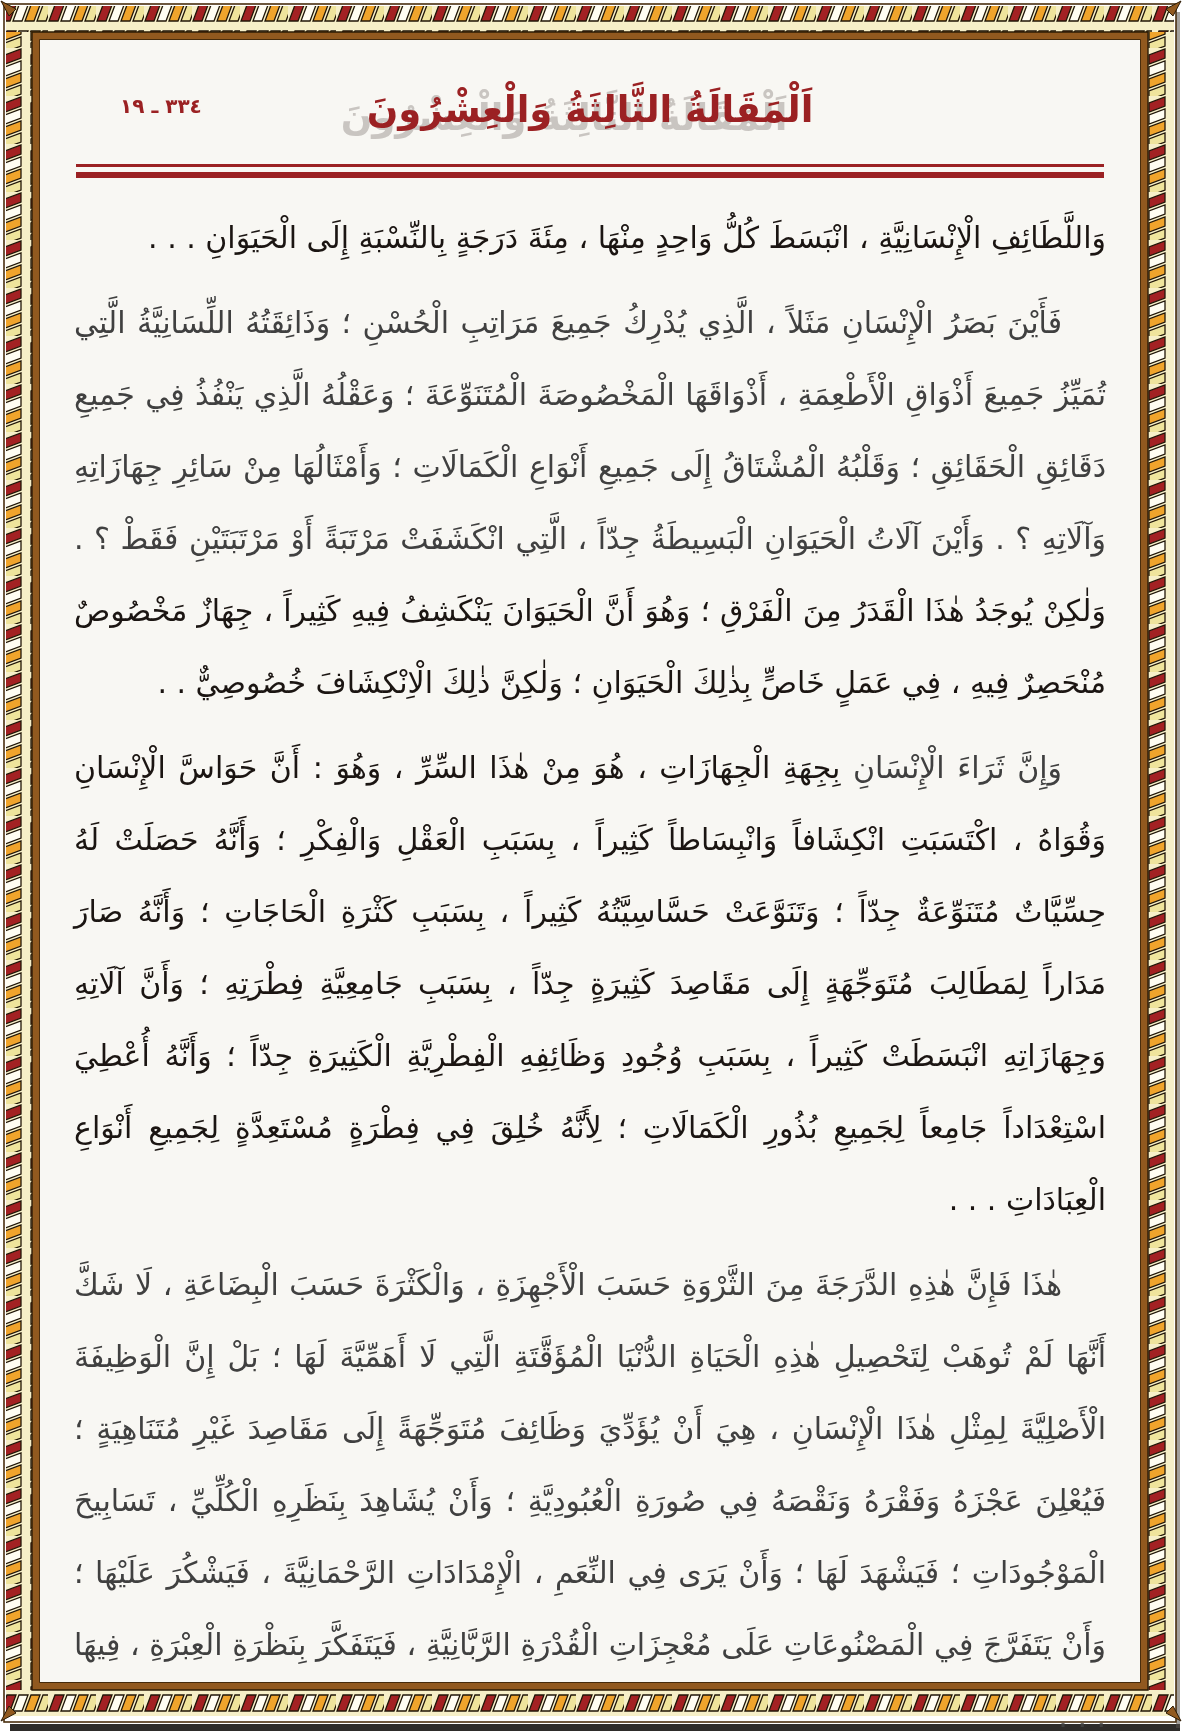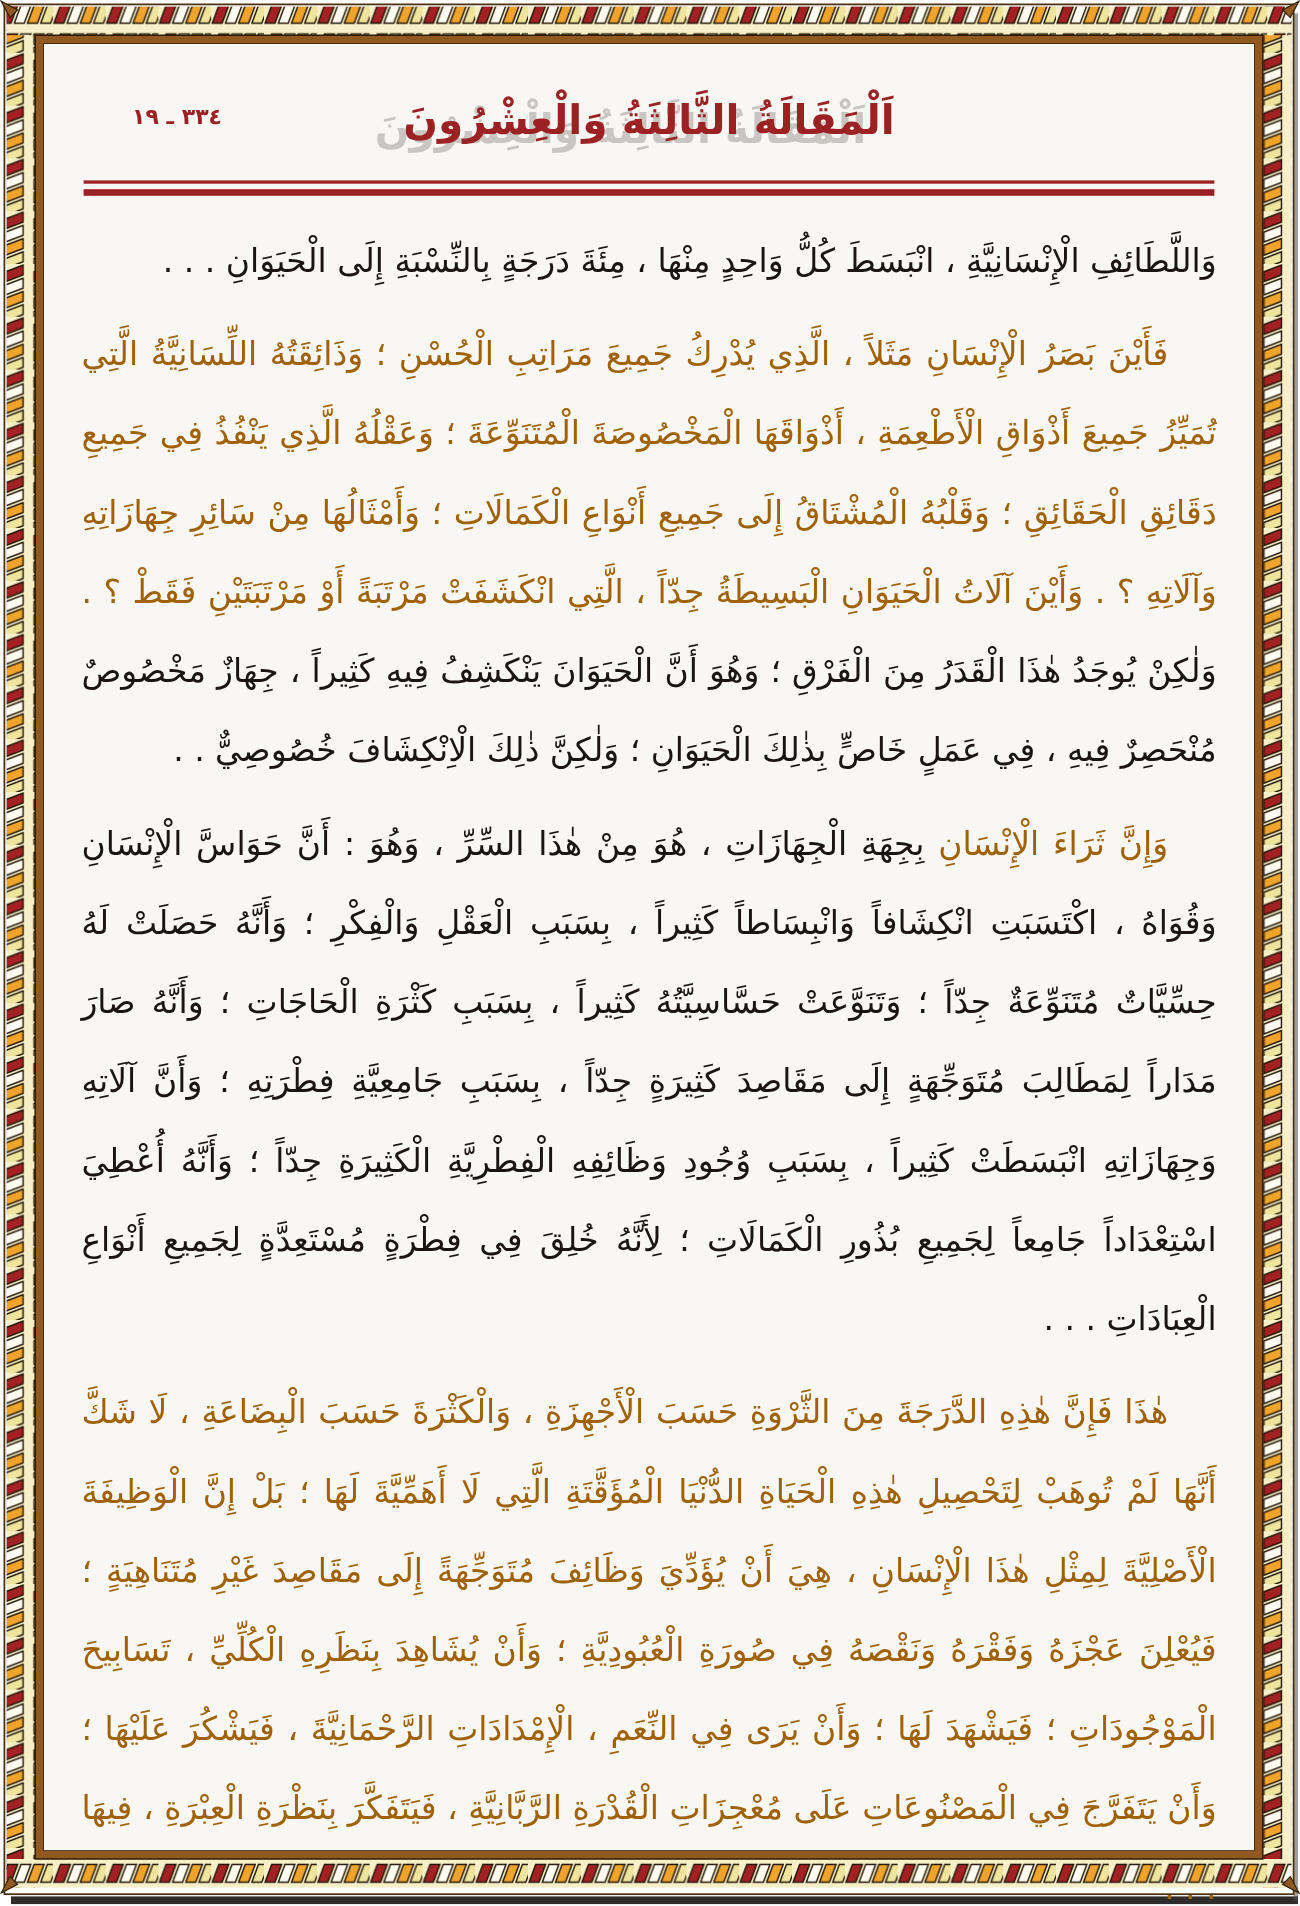--- a/index.html
+++ b/index.html
@@ -53,21 +53,21 @@
   .body {
     margin-top:24px;
     font-size:30px;
     font-weight:normal;
     line-height:2.40;
     text-align:justify;
     color:#1B1512;
   }
   .body p { margin:0 0 13px 0; }
   .body p.indent { text-indent:44px; }
-  .red { color:#a16207; }
+  .red { color:#404040; }
 </style>
 </head>
 <body>
 
 <div class="page">
 
   <svg class="frame" width="1182" height="1733" viewBox="0 0 1182 1733" aria-hidden="true">
     <defs>
       <pattern id="chainH" width="48" height="26" patternUnits="userSpaceOnUse">
         <rect width="48" height="26" fill="#F6EFC8"></rect>

